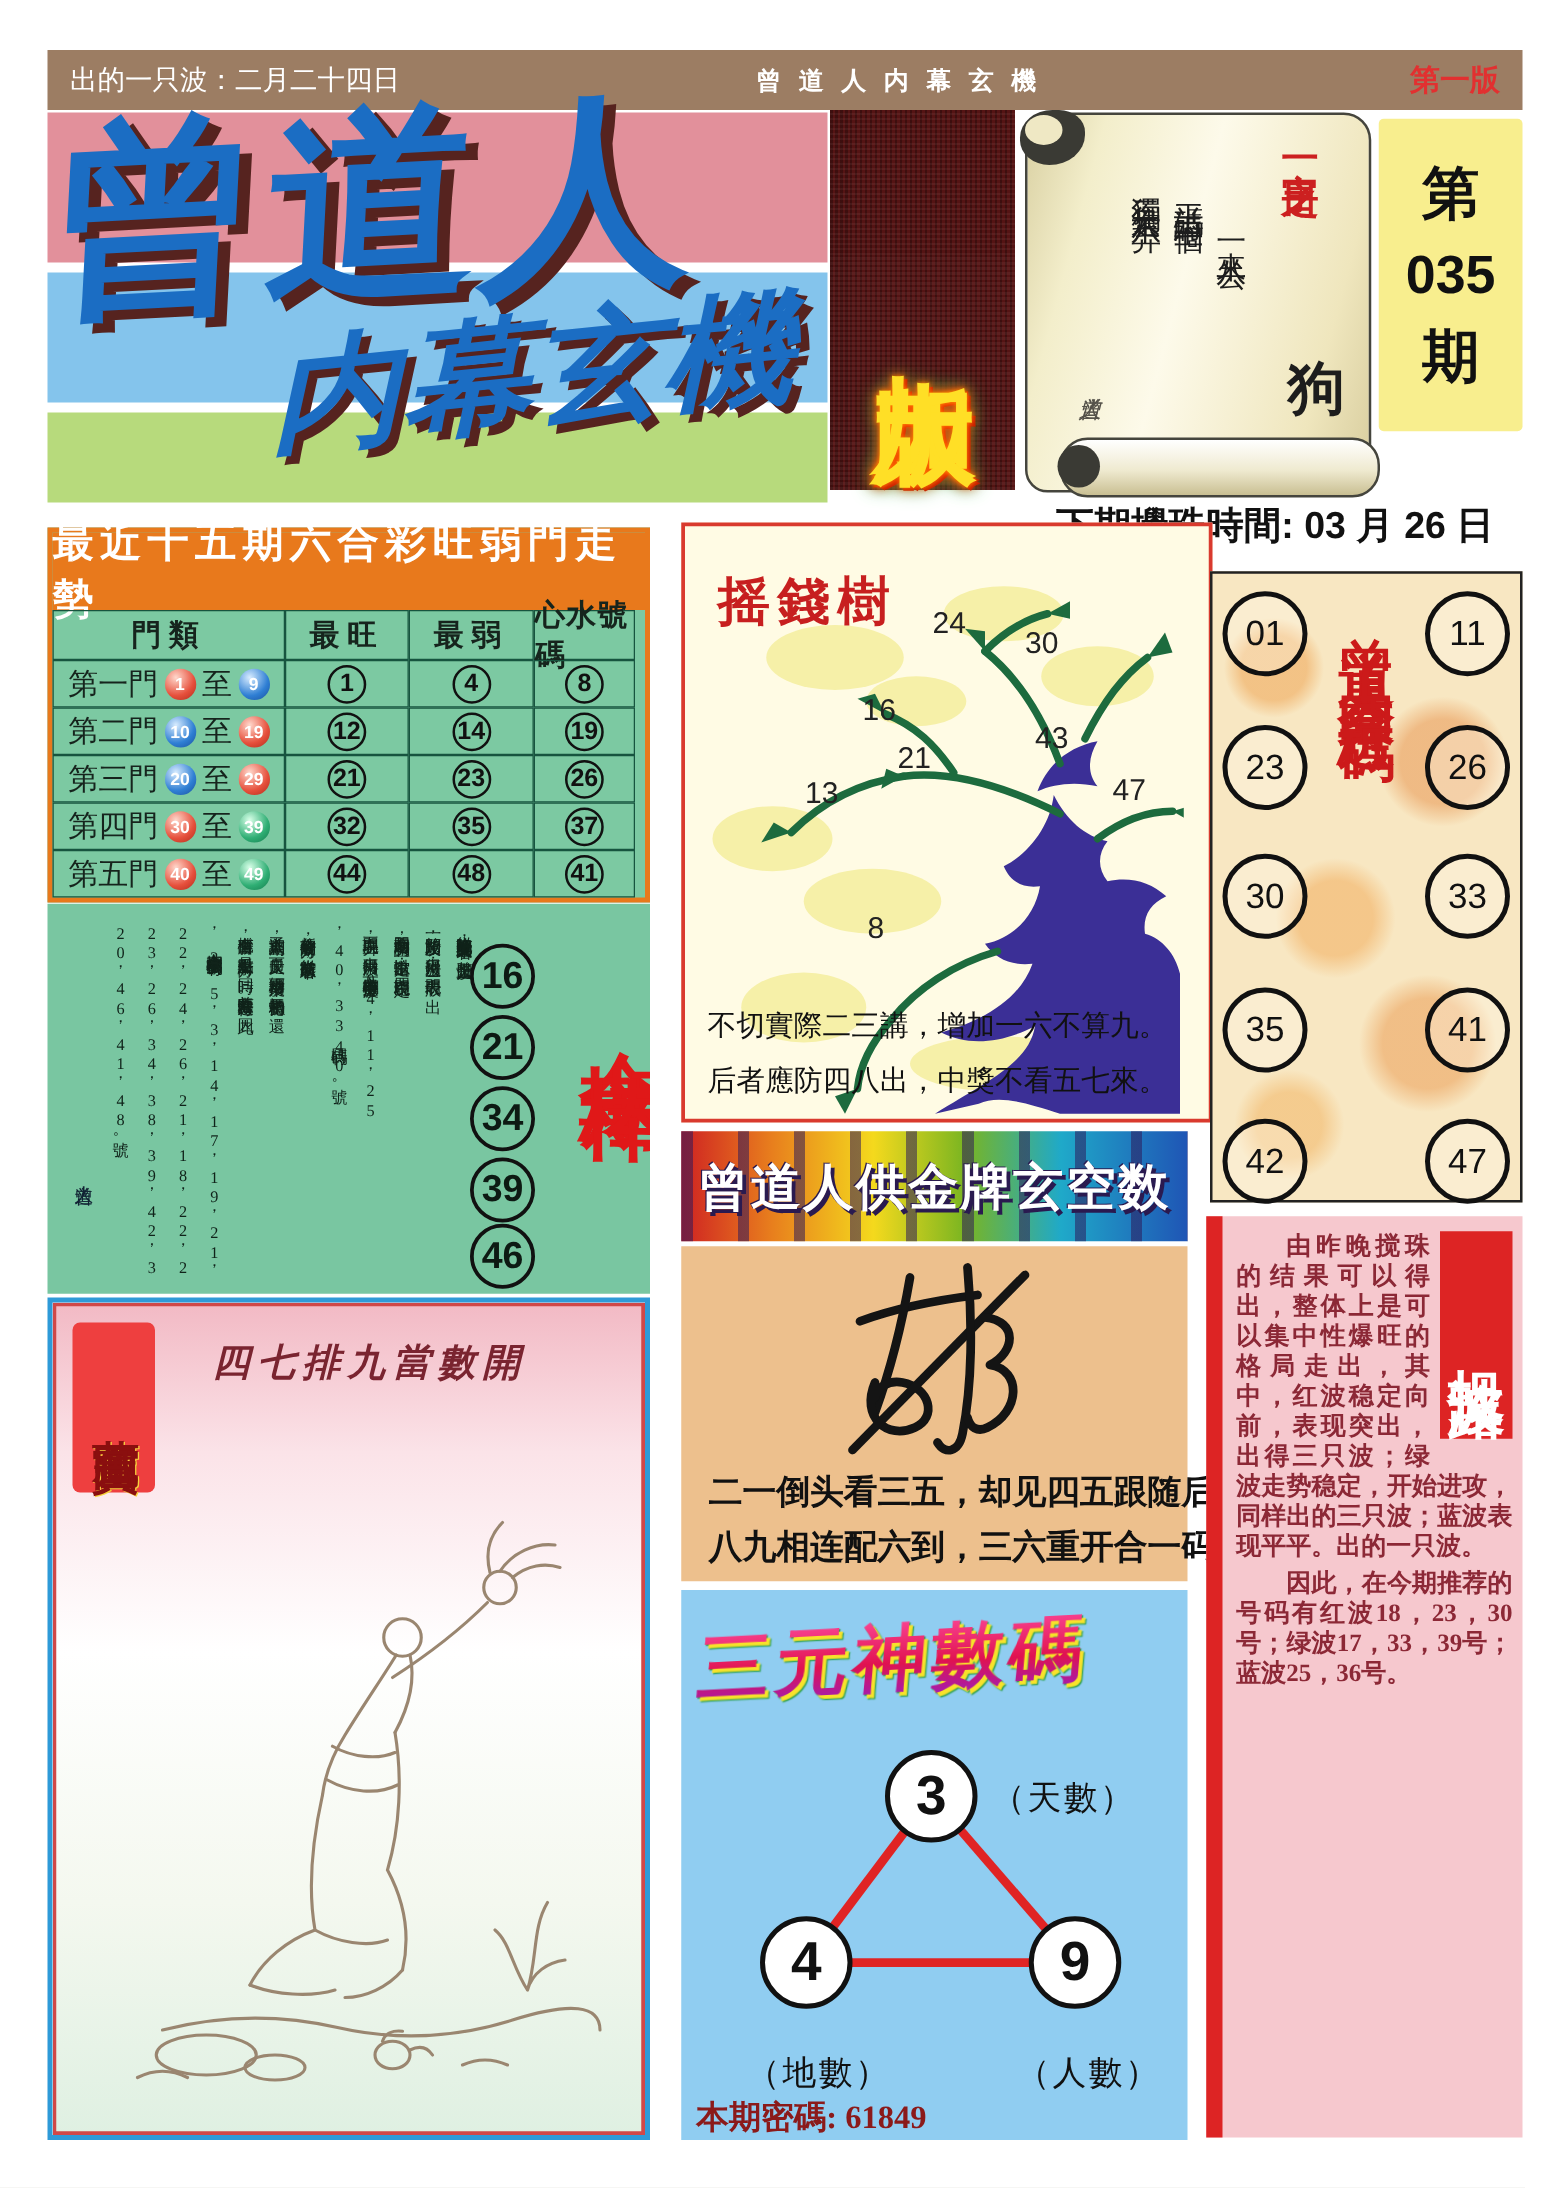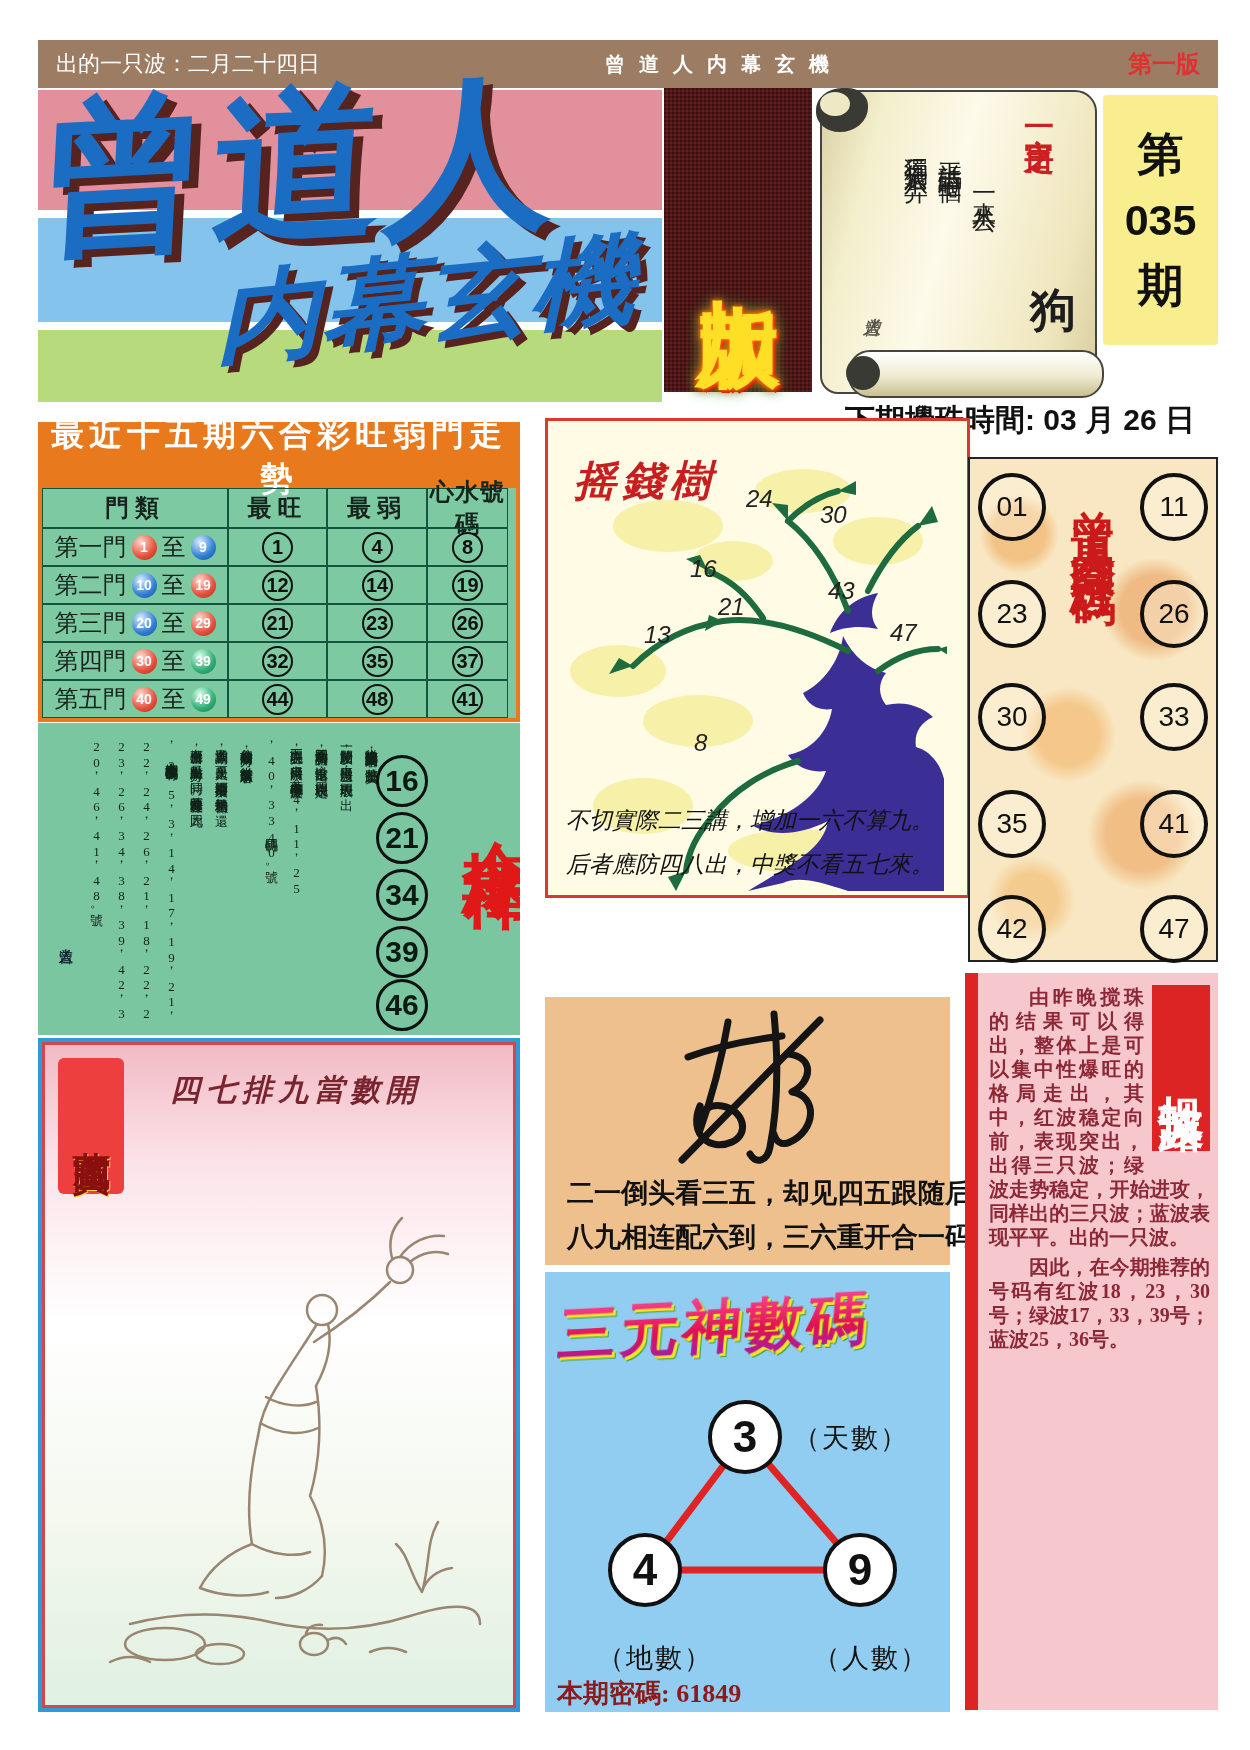--- a/index.html
+++ b/index.html
@@ -52,39 +52,39 @@
   
   .issuebox{left:1103px;top:95px;width:115px;height:250px;background:#f8ee8e;border-radius:4px;
       display:flex;flex-direction:column;align-items:center;justify-content:center;gap:10px;}
   .issuebox .zi{font-size:46px;font-weight:bold;color:#111;}
   .issuebox .num{font-size:43px;font-weight:bold;color:#111;font-family:"Liberation Sans",sans-serif;}
 
   .nextdraw{left:845px;top:400px;width:375px;font-size:30px;font-weight:bold;color:#111;
       font-family:"Liberation Sans",sans-serif;white-space:nowrap;}
 
   
-  .trend{left:38px;top:422px;width:482px;border:4px solid #e8791c;background:#7cc9a2;box-sizing:border-box;text-align:center;}
+  .trend{left:38px;top:422px;width:482px;border:4px solid #e8791c;background:#7cc9a2;box-sizing:border-box;}
   .trend-title{height:62px;background:#e8791c;color:#fff;display:flex;align-items:center;justify-content:center;
       font-size:33px;font-weight:bold;letter-spacing:5px;}
   .trend-grid{display:grid;grid-template-columns:186px 99px 100px 81px;}
   .trend-grid .cell{border:1px solid #17543f;display:flex;align-items:center;justify-content:center;
       height:36px;font-size:24px;color:#16241d;gap:5px;}
   .trend-grid .head{font-weight:bold;font-size:24px;letter-spacing:6px;height:38px;}
   .circval{display:inline-flex;align-items:center;justify-content:center;width:31px;height:31px;
       border:2px solid #111;border-radius:50%;font-size:20px;font-weight:bold;color:#111;
       font-family:"Liberation Sans",sans-serif;box-sizing:border-box;}
   .ball{display:inline-flex;align-items:center;justify-content:center;width:25px;height:25px;border-radius:50%;
       color:#fff;font-size:14px;font-weight:bold;font-family:"Liberation Sans",sans-serif;}
   .ball[data-color="red"]{background:radial-gradient(circle at 35% 28%,#ffd8cc,#e6503c 60%,#b02a1a);}
   .ball[data-color="blue"]{background:radial-gradient(circle at 35% 28%,#d8ecff,#2f7fd4 60%,#1a4f9c);}
   .ball[data-color="green"]{background:radial-gradient(circle at 35% 28%,#d8ffe8,#2fae74 60%,#147a4c);}
 
   
   .tree-box{left:545px;top:418px;width:425px;height:480px;background:#fffbe4;border:3px solid #d93a2e;
-      box-sizing:border-box;font-style:italic;}
+      box-sizing:border-box;}
   .tree-box .ttl{left:26px;top:32px;font-size:42px;font-weight:bold;color:#c71f1f;letter-spacing:6px;}
   .tree-num{position:absolute;font-size:24px;color:#222;font-family:"Liberation Sans",sans-serif;}
   .tree-box .poem{left:18px;width:370px;font-size:23px;color:#111;white-space:nowrap;}
 
   
   .banner{left:545px;top:905px;width:405px;height:88px;
       background:repeating-linear-gradient(90deg,rgba(45,25,90,.55) 0 9px,rgba(45,25,90,0) 9px 45px),
                  linear-gradient(90deg,#cf2222,#e87f1d 18%,#f4d91d 38%,#7ab521 56%,#1fa9c9 75%,#1f55b5);
       display:flex;align-items:center;justify-content:center;}
   .banner .txt{color:#fff;font-size:40px;font-weight:bold;letter-spacing:2px;
@@ -333,20 +333,23 @@
     <span class="tree-num" style="left:142px;top:134px;">16</span>
     <span class="tree-num" style="left:280px;top:156px;">43</span>
     <span class="tree-num" style="left:170px;top:172px;">21</span>
     <span class="tree-num" style="left:96px;top:200px;">13</span>
     <span class="tree-num" style="left:342px;top:198px;">47</span>
     <span class="tree-num" style="left:146px;top:308px;">8</span>
     <div class="abs poem" style="top:384px;">不切實際二三講，增加一六不算九。</div>
     <div class="abs poem" style="top:428px;">后者應防四八出，中獎不看五七來。</div>
   </div>
 
+  <div class="abs banner">
+    <span class="txt">曾道人供金牌玄空数</span>
+  </div>
 
   <div class="abs mystic">
     <svg width="170" height="165" viewBox="0 0 170 165" style="position:absolute;left:125px;top:5px;">
       <g stroke="#141414" stroke-width="7" fill="none" stroke-linecap="round" stroke-linejoin="round">
         <path d="M18,55 C45,45 80,38 112,34"></path>
         <path d="M58,20 C52,55 42,95 30,128"></path>
         <path d="M30,104 C18,132 40,150 62,140 C80,132 74,108 52,104 C40,102 32,108 30,116"></path>
         <path d="M12,158 L150,18"></path>
         <path d="M104,12 C108,55 108,105 100,145 C97,160 86,162 80,152"></path>
         <path d="M118,52 C145,55 142,80 122,90 C148,94 146,128 120,140 C112,144 106,140 104,132"></path>

